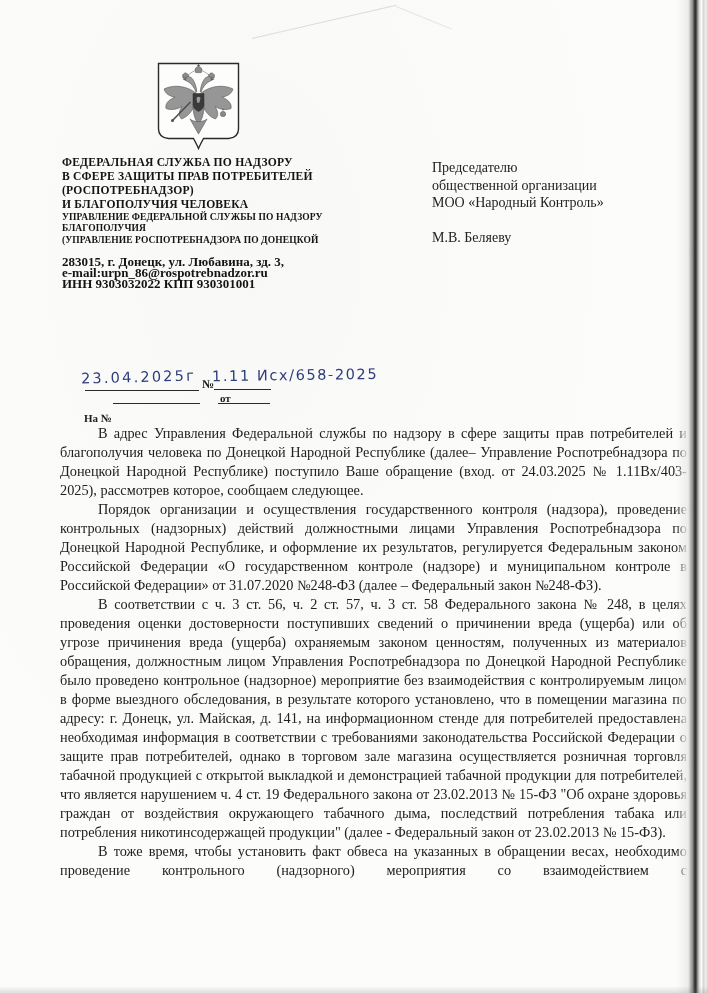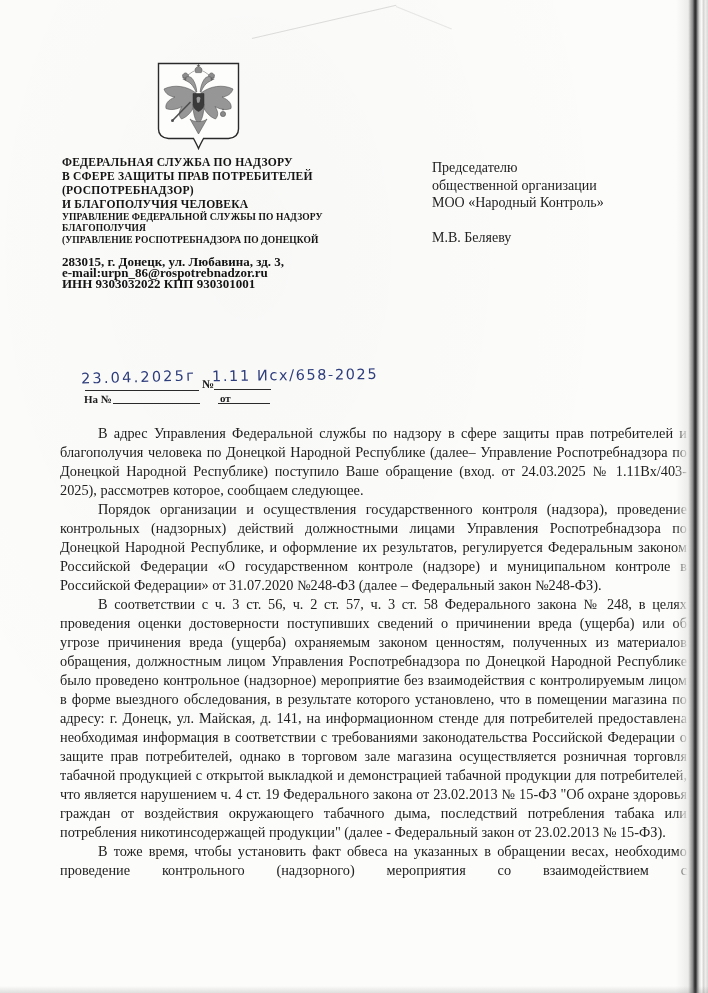--- a/index.html
+++ b/index.html
@@ -60,21 +60,21 @@
   }
   .hw-date { left: 81px; top: 369px; transform: rotate(-1.6deg); }
   .hw-number { left: 212px; top: 367px; transform: rotate(-0.8deg); letter-spacing: 1.6px; }
   .ref-rule { position: absolute; border-bottom: 1.2px solid #2a2a2a; height: 0; }
   .rule-date { left: 85px; top: 390px; width: 114px; }
   .rule-number { left: 214px; top: 389px; width: 57px; }
   .rule-replyno { left: 113px; top: 403px; width: 87px; }
   .rule-fromdate { left: 218px; top: 403px; width: 52px; }
   .ref-label { position: absolute; font-size: 11px; font-weight: bold; color: #1c1c1c; }
   .lbl-no { left: 202px; top: 377px; font-size: 12px; }
-  .lbl-na { left: 84px; top: 393px; }
+  .lbl-na { left: 84px; top: 412px; }
   .lbl-ot { left: 220px; top: 392px; }
   
   .letter-body {
     position: absolute; left: 60px; top: 424px; width: 627px;
     font-size: 14.3px; line-height: 19px;
     text-align: justify; color: #212121;
   }
   .letter-body p { text-indent: 38px; }
   .letter-body p.continues { text-align-last: justify; }
 </style>

